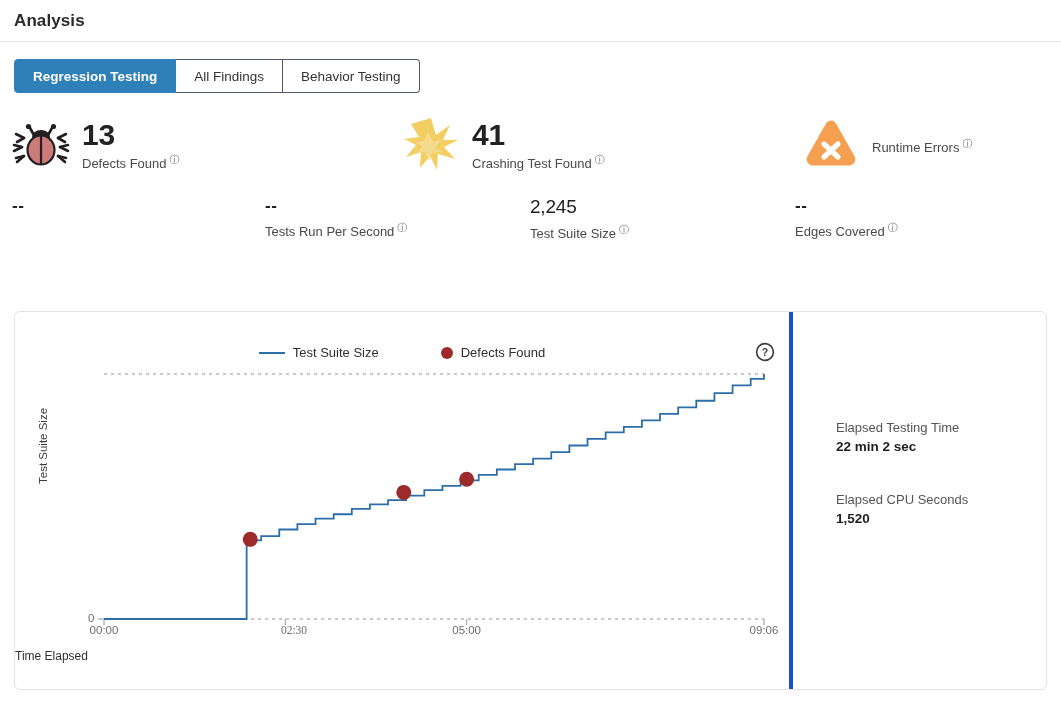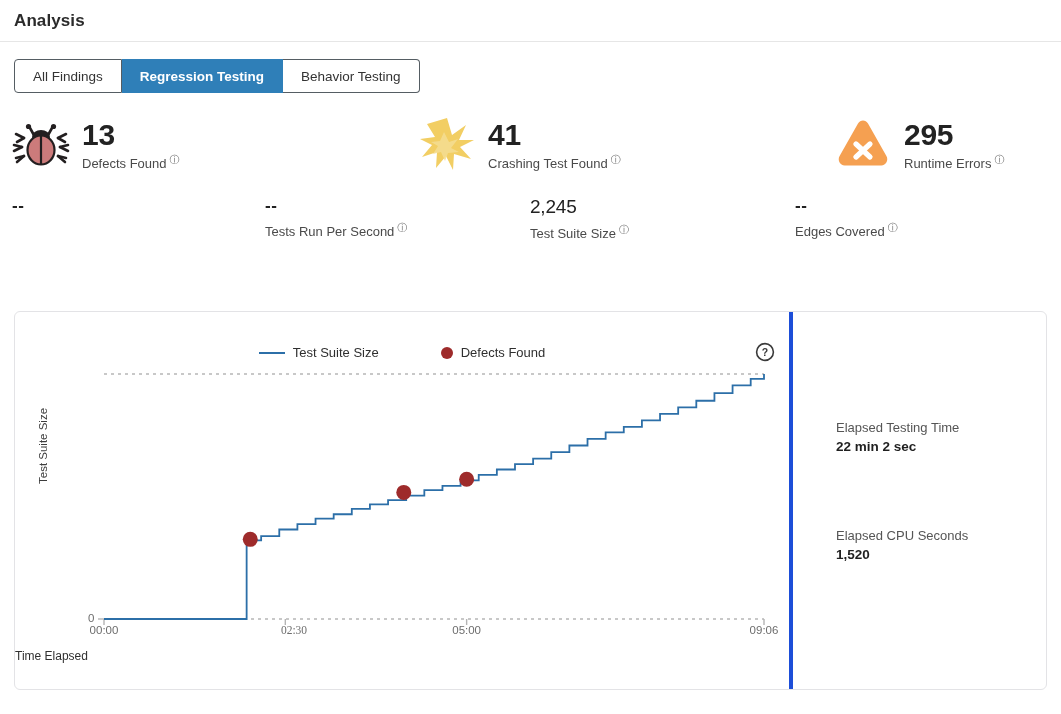--- a/index.html
+++ b/index.html
@@ -52,21 +52,20 @@
     background: #2f7fb8;
     border-color: #2f7fb8;
     color: #ffffff;
     font-weight: bold;
   }
 
   
   .stats-primary {
     display: flex;
     padding: 22px 0 0 0;
-    gap: 16px;
   }
   .stat-primary {
     display: flex;
     align-items: center;
     gap: 10px;
   }
   .stat-primary .icon-wrap {
     width: 62px; height: 58px;
     display: flex; align-items: center; justify-content: center;
     flex: 0 0 62px;
@@ -128,21 +127,21 @@
   .plot-area {
     position: relative;
     width: 774px; height: 100%;
   }
   .side-panel {
     position: relative;
     flex: 1;
     border-left: 4px solid #1d4ed8;
     padding: 108px 0 0 43px;
   }
-  .side-block + .side-block { margin-top: 74px; }
+  .side-block + .side-block { margin-top: 38px; }
   .side-label { font-size: 13px; color: #555555; }
   .side-value { font-size: 13.5px; font-weight: bold; color: #1f1f1f; margin-top: 4px; }
 
   .chart-help {
     position: absolute;
     right: 14px; top: 30px;
     width: 20px; height: 20px;
     cursor: pointer;
   }
 
@@ -194,22 +193,22 @@
   svg.plot { position: absolute; left: 0; top: 0; }
 </style>
 </head>
 <body>
 
 <div class="page-header">
   <div class="page-title">Analysis</div>
 </div>
 
 <div class="tabbar">
+  <div class="tab active">Regression Testing</div>
   <div class="tab">All Findings</div>
-  <div class="tab active">Regression Testing</div>
   <div class="tab">Behavior Testing</div>
 </div>
 
 <div class="stats-primary">
 
   <div class="stat-primary" style="width:400px;padding-left:10px;">
     <div class="icon-wrap">
       <svg width="58" height="50" viewBox="0 0 58 50" aria-hidden="true">
         <g stroke="#231f20" stroke-width="2.6" fill="none" stroke-linecap="round">
           <path d="M18 9 L23 18"></path>
@@ -257,21 +256,20 @@
     <div class="icon-wrap">
       <svg width="58" height="52" viewBox="0 0 58 52" aria-hidden="true">
         <path fill="#f5a051" d="M24.0 5.5 C26.4 1.6 31.6 1.6 34.0 5.5 L52.4 38.0 C54.8 42.2 52.0 47.5 47.3 47.5 L10.7 47.5 C6.0 47.5 3.2 42.2 5.6 38.0 Z"></path>
         <g stroke="#ffffff" stroke-width="5.2" stroke-linecap="round">
           <line x1="22" y1="26" x2="36" y2="39"></line>
           <line x1="36" y1="26" x2="22" y2="39"></line>
         </g>
       </svg>
     </div>
     <div class="stat-text">
-      <div class="big-number">295</div>
       <div class="stat-label"><span>Runtime Errors</span><span class="help-sup">ⓘ</span></div>
     </div>
   </div>
 </div>
 
 <div class="stats-secondary">
   <div class="stat-secondary" style="width:265px;padding-left:12px;">
     <div class="sec-value dashes">--</div>
   </div>
   <div class="stat-secondary" style="width:265px;">

